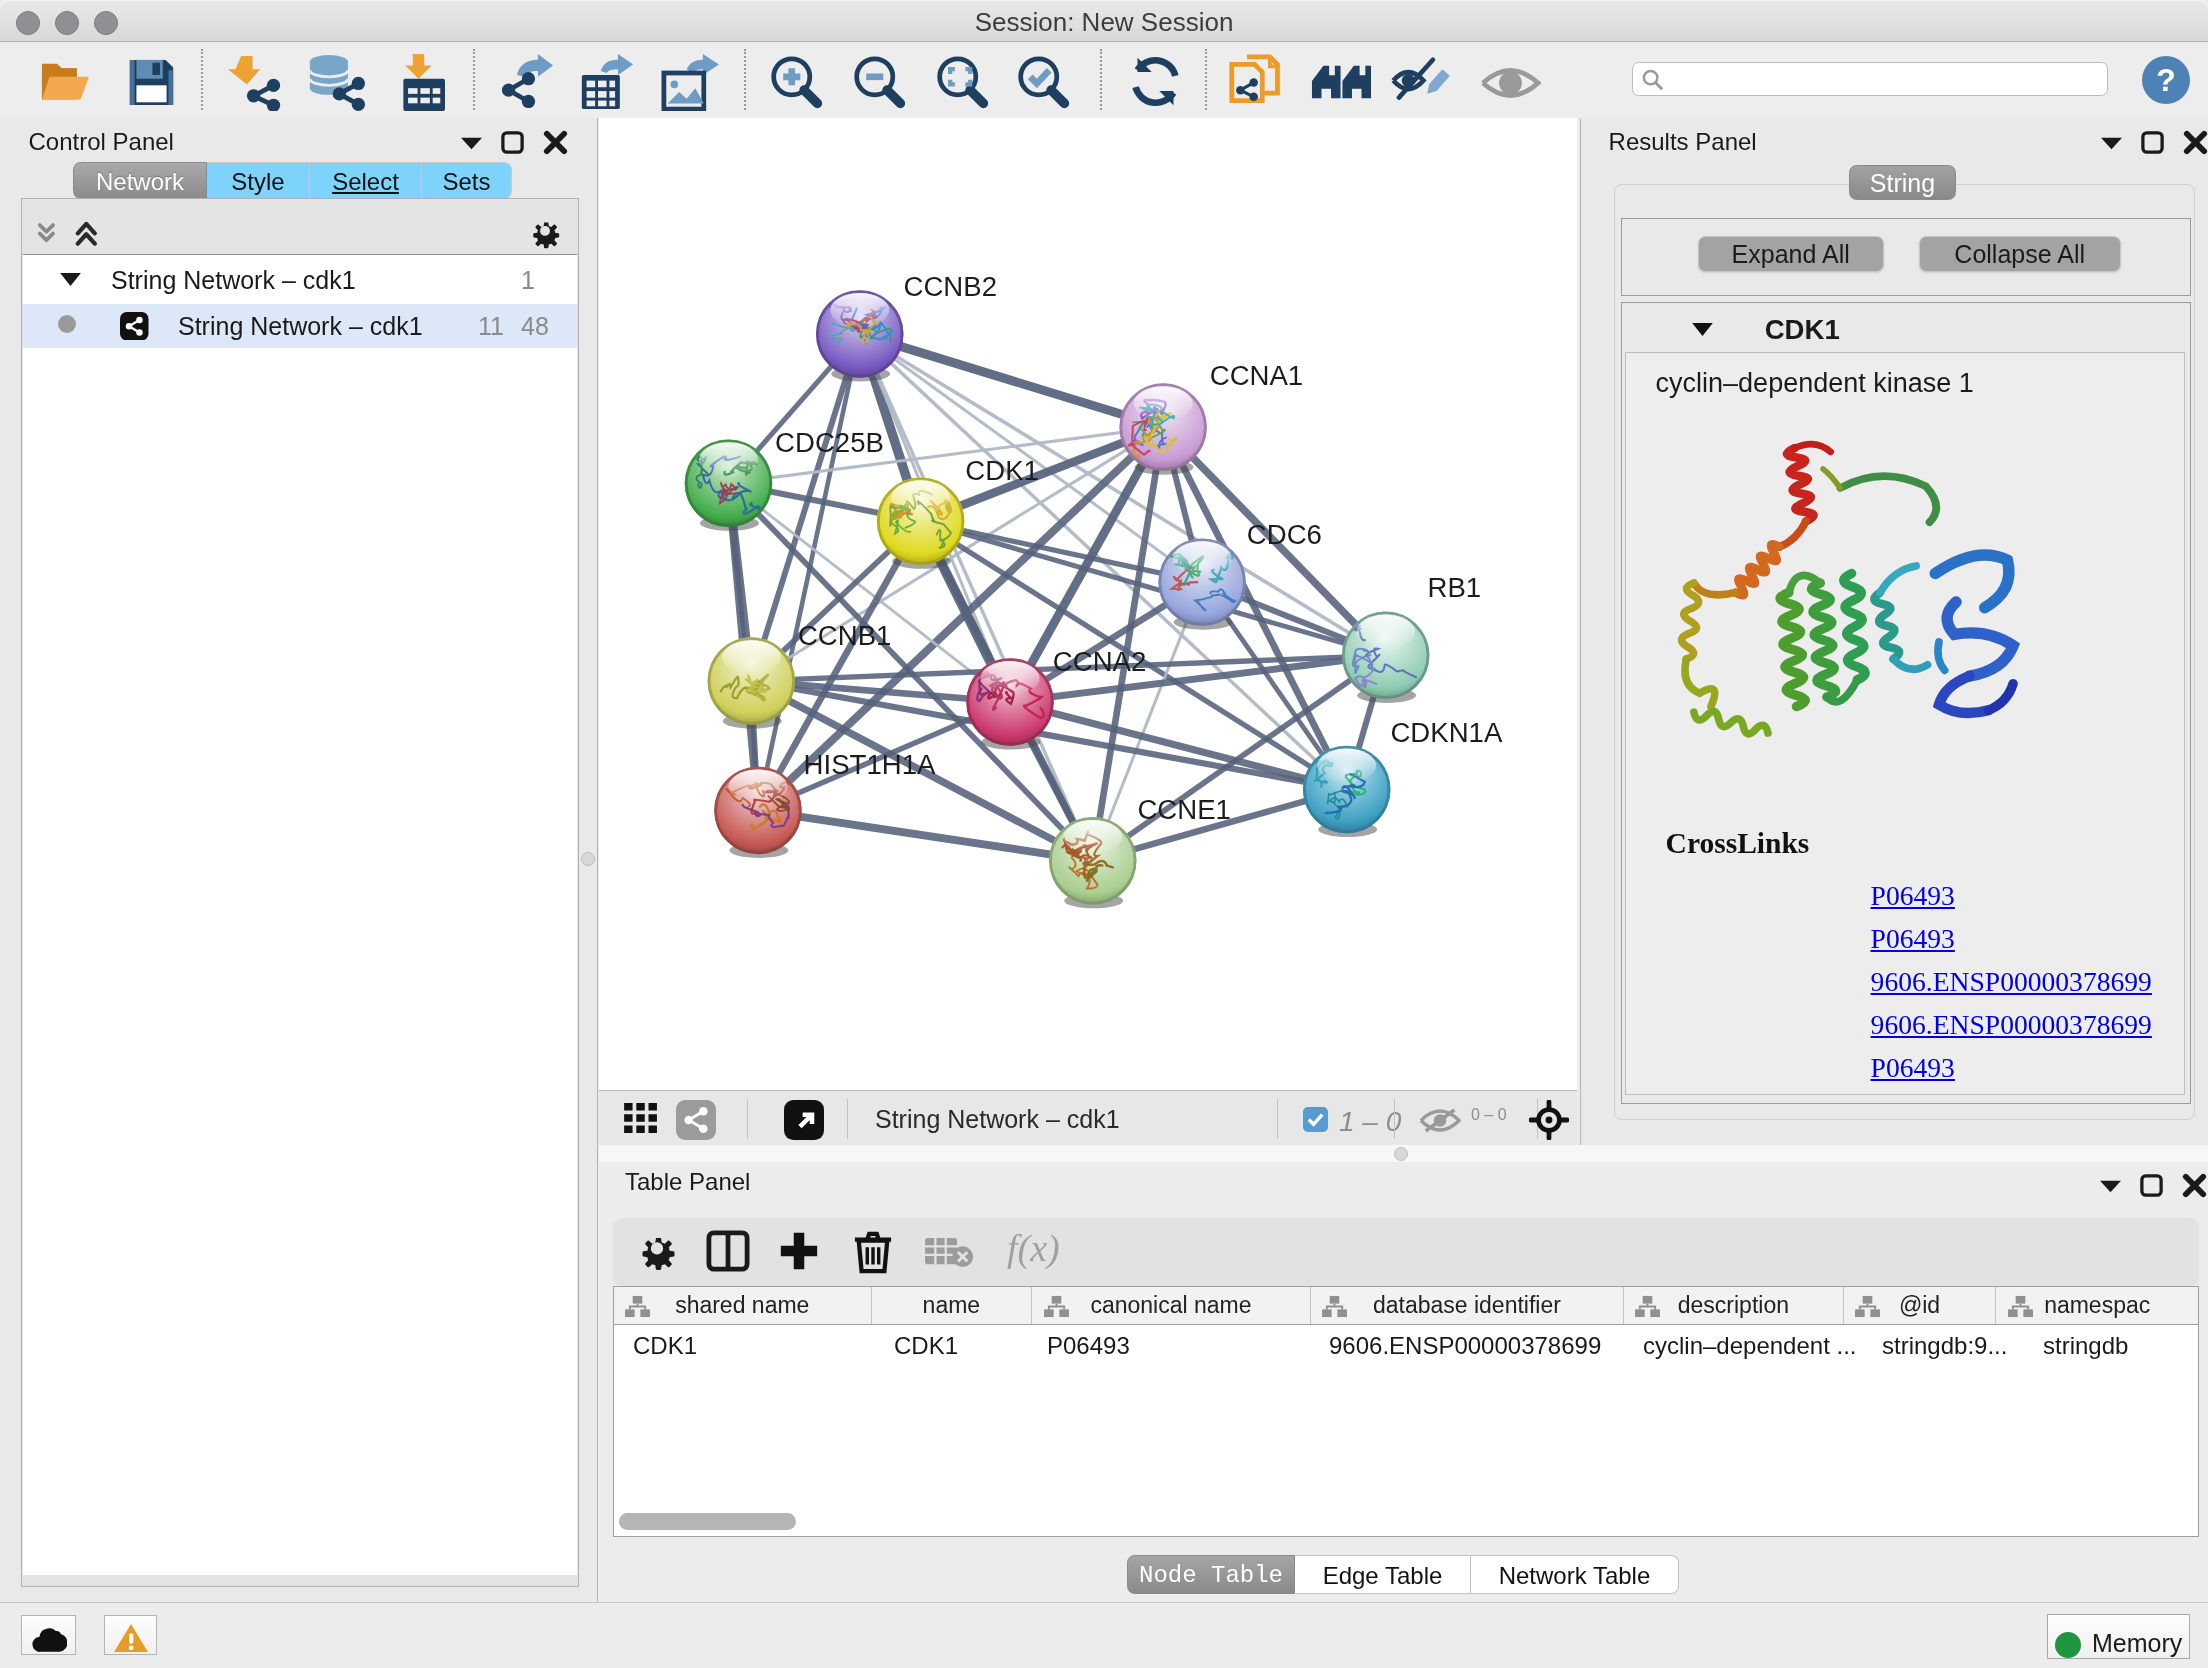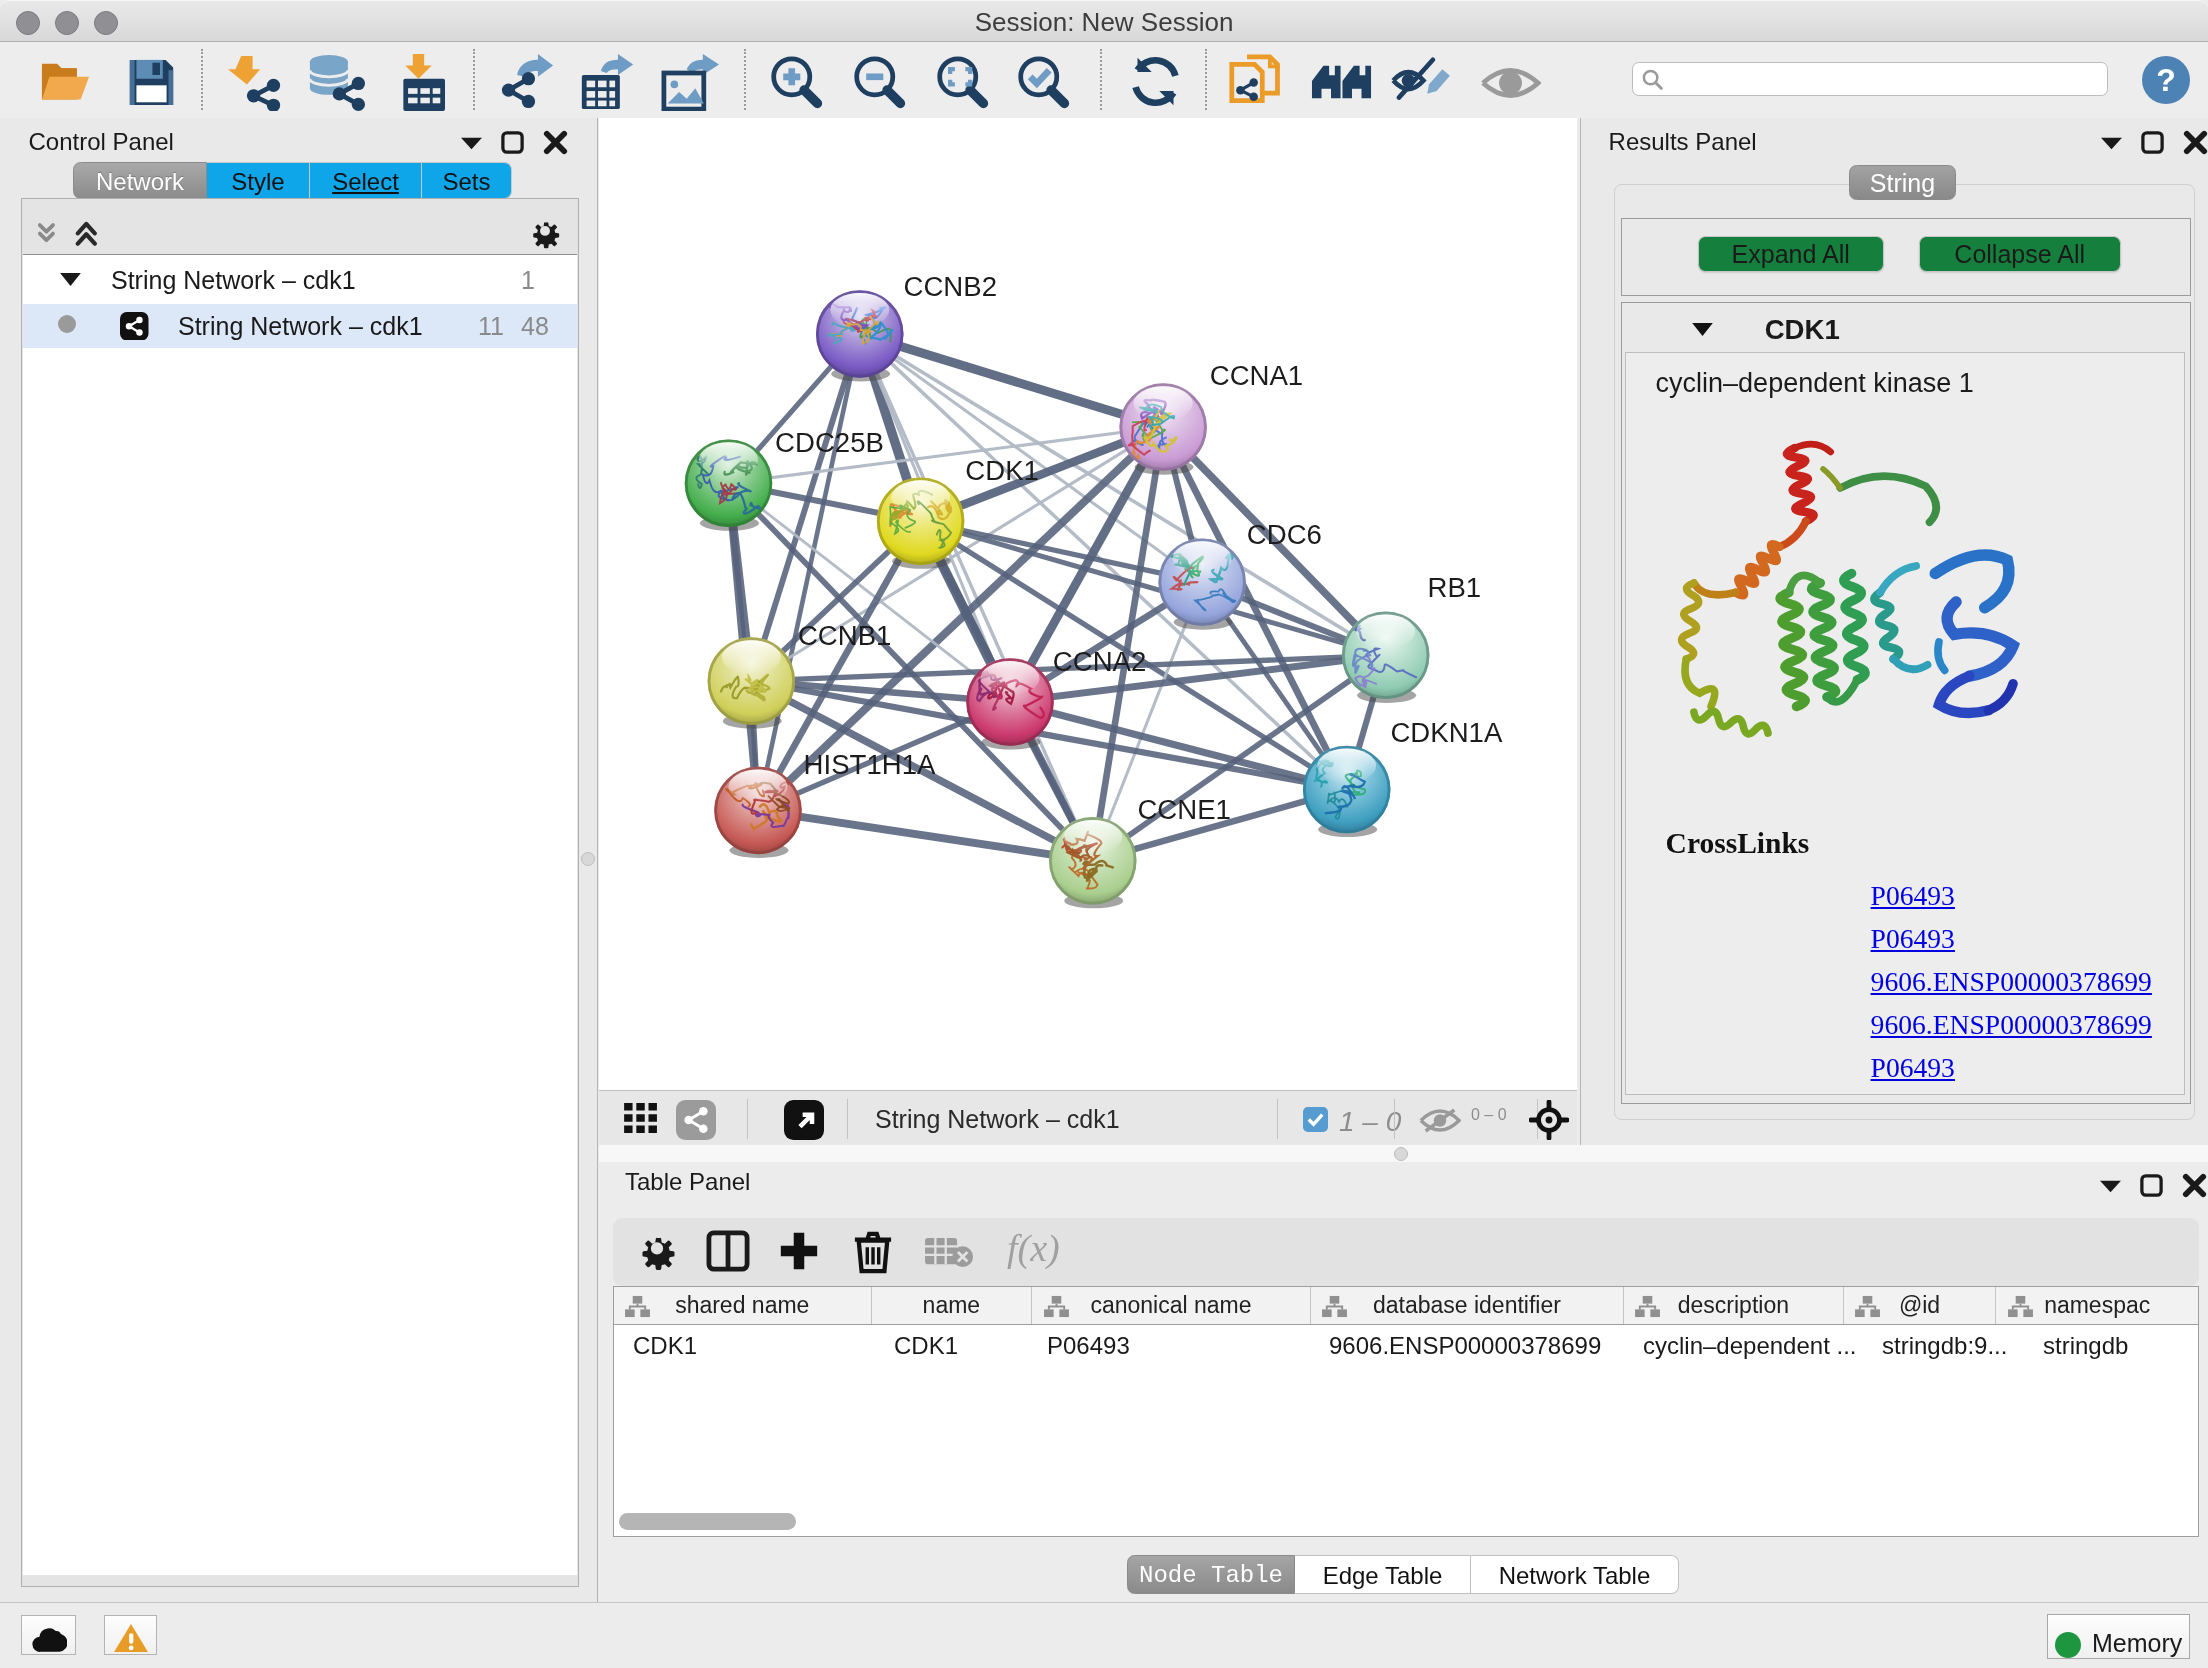--- a/index.html
+++ b/index.html
@@ -34,39 +34,39 @@
 #resultspanel { left:1580px; top:118px; width:629px; height:1027px; background:#e9e9e9; border-left:1px solid #b4b4b4; }
 #tablepanel { left:599px; top:1162px; width:1609px; height:439px; background:#ececec; }
 #statusbar { left:0; top:1602px; width:2208px; height:67px; background:#ececec; border-top:1px solid #c6c6c6; }
 
 .panelheadtext { font-size:24px; color:#1a1a1a; }
 .phicons { position:absolute; display:flex; align-items:center; gap:17px; }
 
 
 .tabrow { position:absolute; display:flex; }
 .tab { height:37px; font-size:24px; text-align:center; line-height:37px;
-  background:#0ea5e9; border:1px solid #c9c9c9; border-left:none; color:#111; }
+  background:#7dd3fc; border:1px solid #c9c9c9; border-left:none; color:#111; }
 .tab.first { border-left:1px solid #c9c9c9; border-radius:7.6px 0 0 7.6px; }
 .tab.last { border-radius:0 7.6px 7.6px 0; }
 .tab.sel { background:linear-gradient(#a9a9a9,#8b8b8b); color:#fff; border-color:#8b8b8b;
   text-shadow:0 -1px 1px rgba(0,0,0,.25); }
 
 #cpbox { left:21px; top:80px; width:558px; height:1389px; border:1px solid #b0b0b0; background:#e4e4e4; }
 #cpheader { position:absolute; left:0; top:0; width:100%; height:55px; }
 #cptree { position:absolute; left:1px; top:55px; width:554px; height:1321px; background:#fff; border-top:1px solid #8e8e8e; }
 .treerow1 { position:absolute; left:0; top:0; width:100%; height:49px; font-size:25px; }
 .treerow2 { position:absolute; left:0; top:49px; width:100%; height:44px; background:#dce7f8; font-size:25px; }
 
 
 #stringtab { left:1849px; top:165px; z-index:5; width:107px; height:35px; background:linear-gradient(#a2a2a2,#898989);
   border-radius:7.6px; color:#fff; font-size:25px; text-align:center; line-height:35px; border:1px solid #8a8a8a;}
 #rescontainer { left:1614px; top:184px; width:581px; height:936px; background:#e9e9e9;
   border:1px solid #cfcfcf; border-radius:7.6px; }
 #resbox1 { position:absolute; left:5.7px; top:33px; width:570px; height:78px; border:1.9px solid #9b9b9b; background:#e9e9e9; }
-.resbtn { position:absolute; top:17px; height:36px; background:#15803d; border:1px solid #c6c6c6;
+.resbtn { position:absolute; top:17px; height:36px; background:#a3a3a3; border:1px solid #c6c6c6;
   border-radius:7.6px; font-size:25px; text-align:center; box-shadow:0 1px 1.9px rgba(0,0,0,.12); line-height:34px;}
 #resbox2 { position:absolute; left:5.7px; top:117px; width:570px; height:802px; border:1.9px solid #9b9b9b; background:#e9e9e9; }
 #cdk1head { position:absolute; left:0; top:0; width:100%; height:49px; }
 #cdk1content { position:absolute; left:2.9px; top:49px; width:560px; height:743px; background:#ededed; border:1px solid #bdbdbd; }
 
 .serif { font-family:"Liberation Serif", serif; }
 .xlink { color:#0000e0; text-decoration:underline; }
 
 
 #tptoolbar { left:613px; top:1218px; width:1586px; height:68px; background:#e2e2e2; border-radius:9.5px; }

